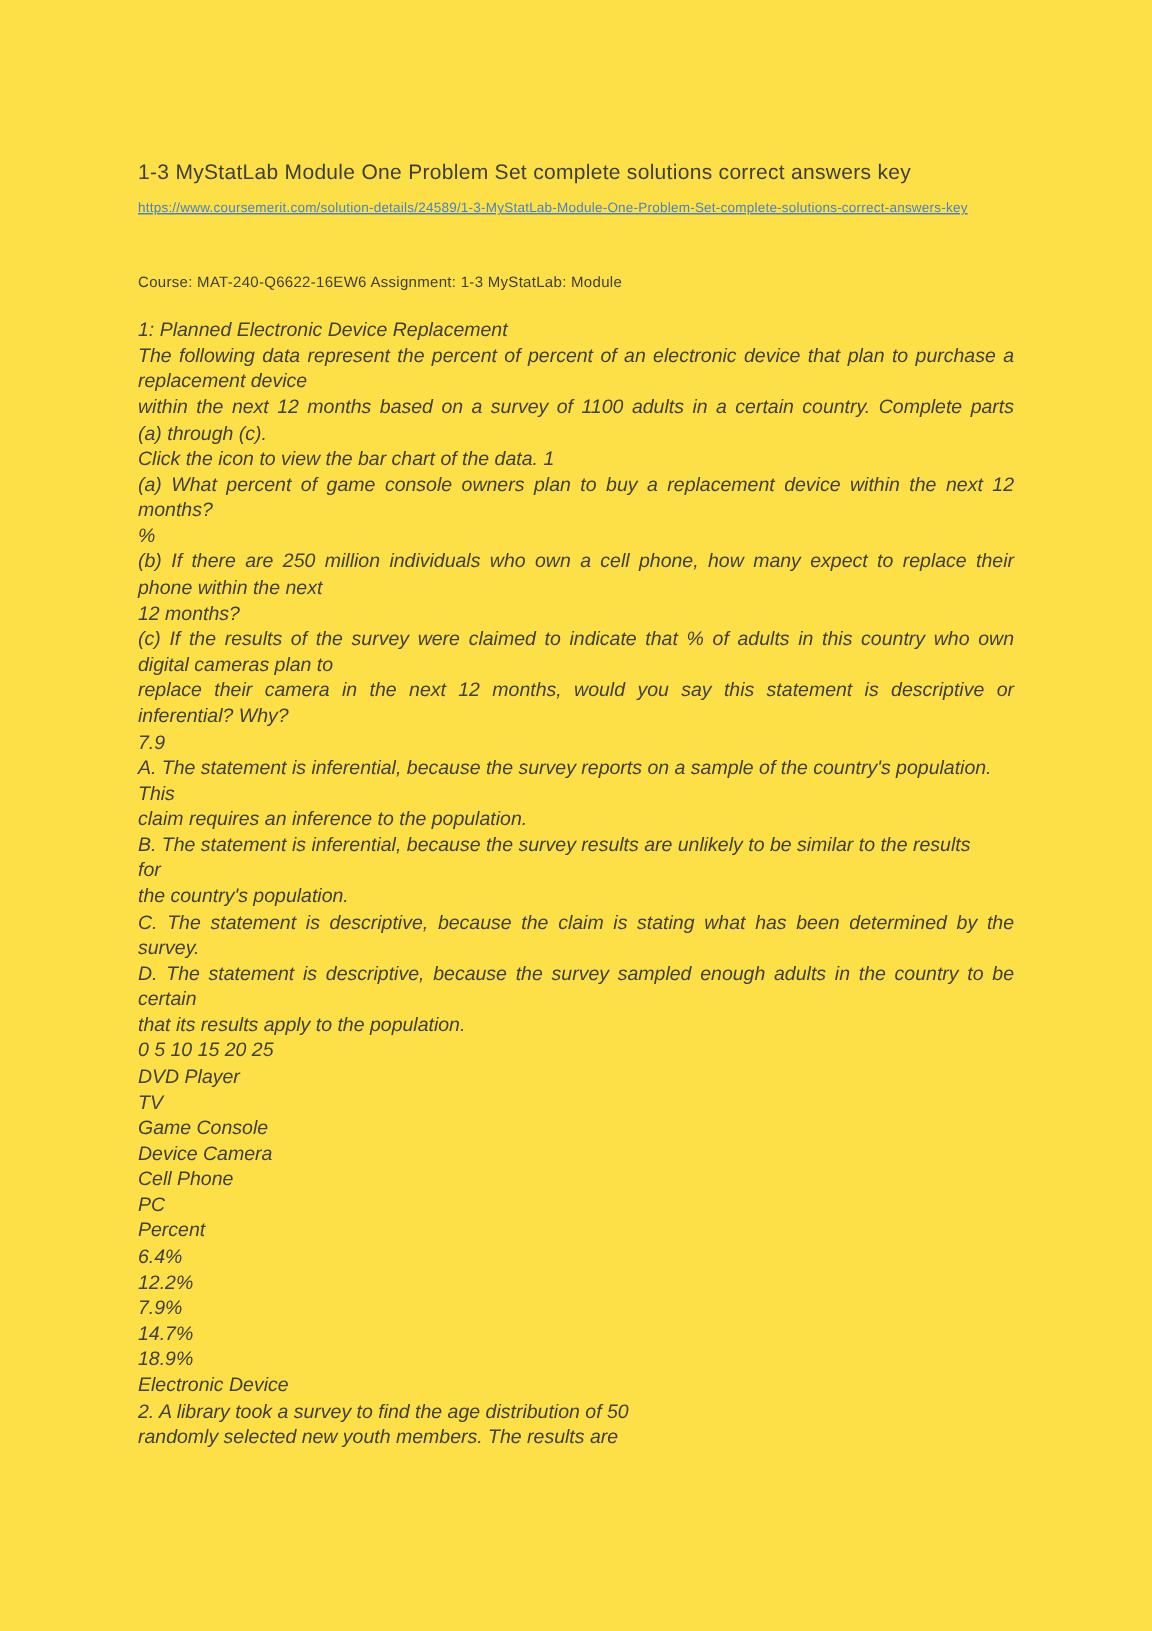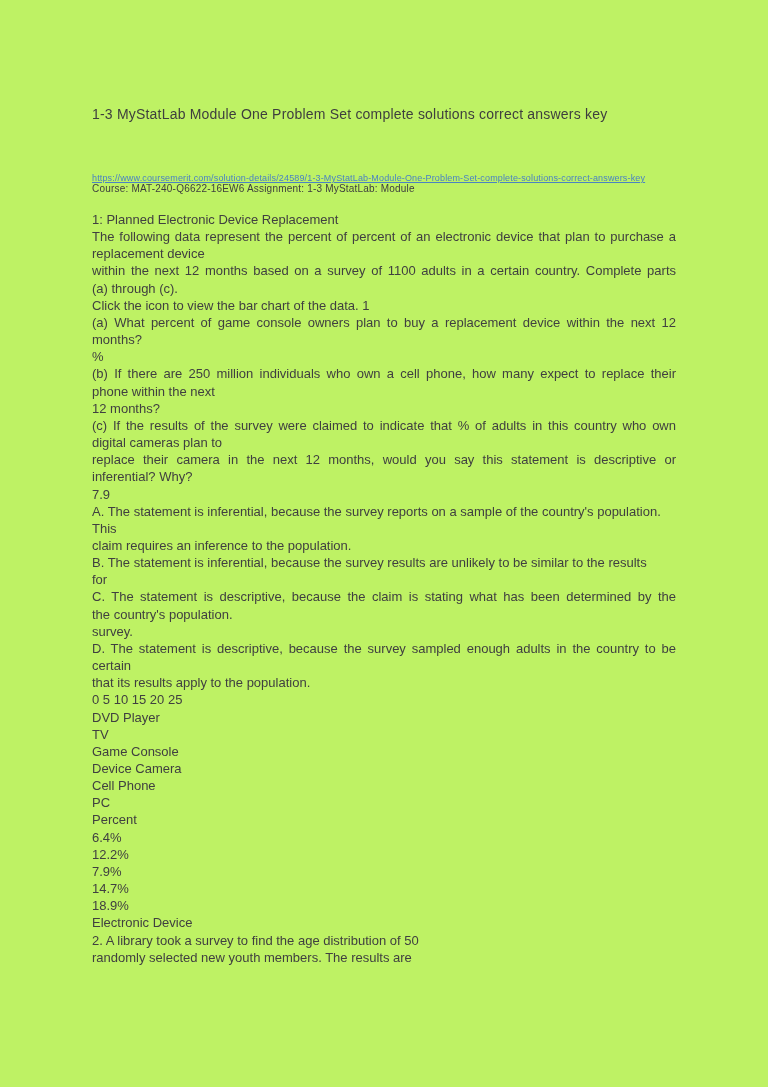--- a/index.html
+++ b/index.html
@@ -9,21 +9,21 @@
   }
   body {
     width: 768px;
     height: 1087px;
     font-family: "Liberation Sans", sans-serif;
   }
   .doc {
     position: relative;
     width: 768px;
     height: 1087px;
-    background: #bef264;
+    background: #fde047;
     overflow: hidden;
   }
   .title {
     position: absolute;
     left: 92px;
     top: 106px;
     width: 600px;
     font-size: 14px;
     letter-spacing: 0.2px;
     color: #3e3e3e;
@@ -32,21 +32,20 @@
   .link {
     position: absolute;
     left: 92px;
     top: 133px;
     font-size: 9px;
     letter-spacing: 0.15px;
     color: #4a82c3;
     text-decoration: underline;
     white-space: nowrap;
     cursor: pointer;
-    margin-top: 40px;
   }
   .course {
     position: absolute;
     left: 92px;
     top: 183px;
     font-size: 10px;
     letter-spacing: 0.2px;
     color: #3e3e3e;
     white-space: nowrap;
   }
@@ -54,20 +53,21 @@
     position: absolute;
     left: 92px;
     top: 211px;
     width: 584px;
     font-size: 13px;
     line-height: 17.15px;
     color: #404040;
   }
   .bline {
     white-space: nowrap;
+    font-style: italic;
   }
   .bline.j {
     white-space: normal;
     text-align: justify;
     text-align-last: justify;
   }
 </style>
 </head>
 <body>
 
@@ -94,22 +94,22 @@
       <div class="bline j">(c) If the results of the survey were claimed to indicate that % of adults in this country who own</div>
       <div class="bline">digital cameras plan to</div>
       <div class="bline j">replace their camera in the next 12 months, would you say this statement is descriptive or</div>
       <div class="bline">inferential? Why?</div>
       <div class="bline">7.9</div>
       <div class="bline">A. The statement is inferential, because the survey reports on a sample of the country's population.</div>
       <div class="bline">This</div>
       <div class="bline">claim requires an inference to the population.</div>
       <div class="bline">B. The statement is inferential, because the survey results are unlikely to be similar to the results</div>
       <div class="bline">for</div>
+      <div class="bline">the country's population.</div>
       <div class="bline j">C. The statement is descriptive, because the claim is stating what has been determined by the</div>
-      <div class="bline">the country's population.</div>
       <div class="bline">survey.</div>
       <div class="bline j">D. The statement is descriptive, because the survey sampled enough adults in the country to be</div>
       <div class="bline">certain</div>
       <div class="bline">that its results apply to the population.</div>
       <div class="bline">0 5 10 15 20 25</div>
       <div class="bline">DVD Player</div>
       <div class="bline">TV</div>
       <div class="bline">Game Console</div>
       <div class="bline">Device Camera</div>
       <div class="bline">Cell Phone</div>

